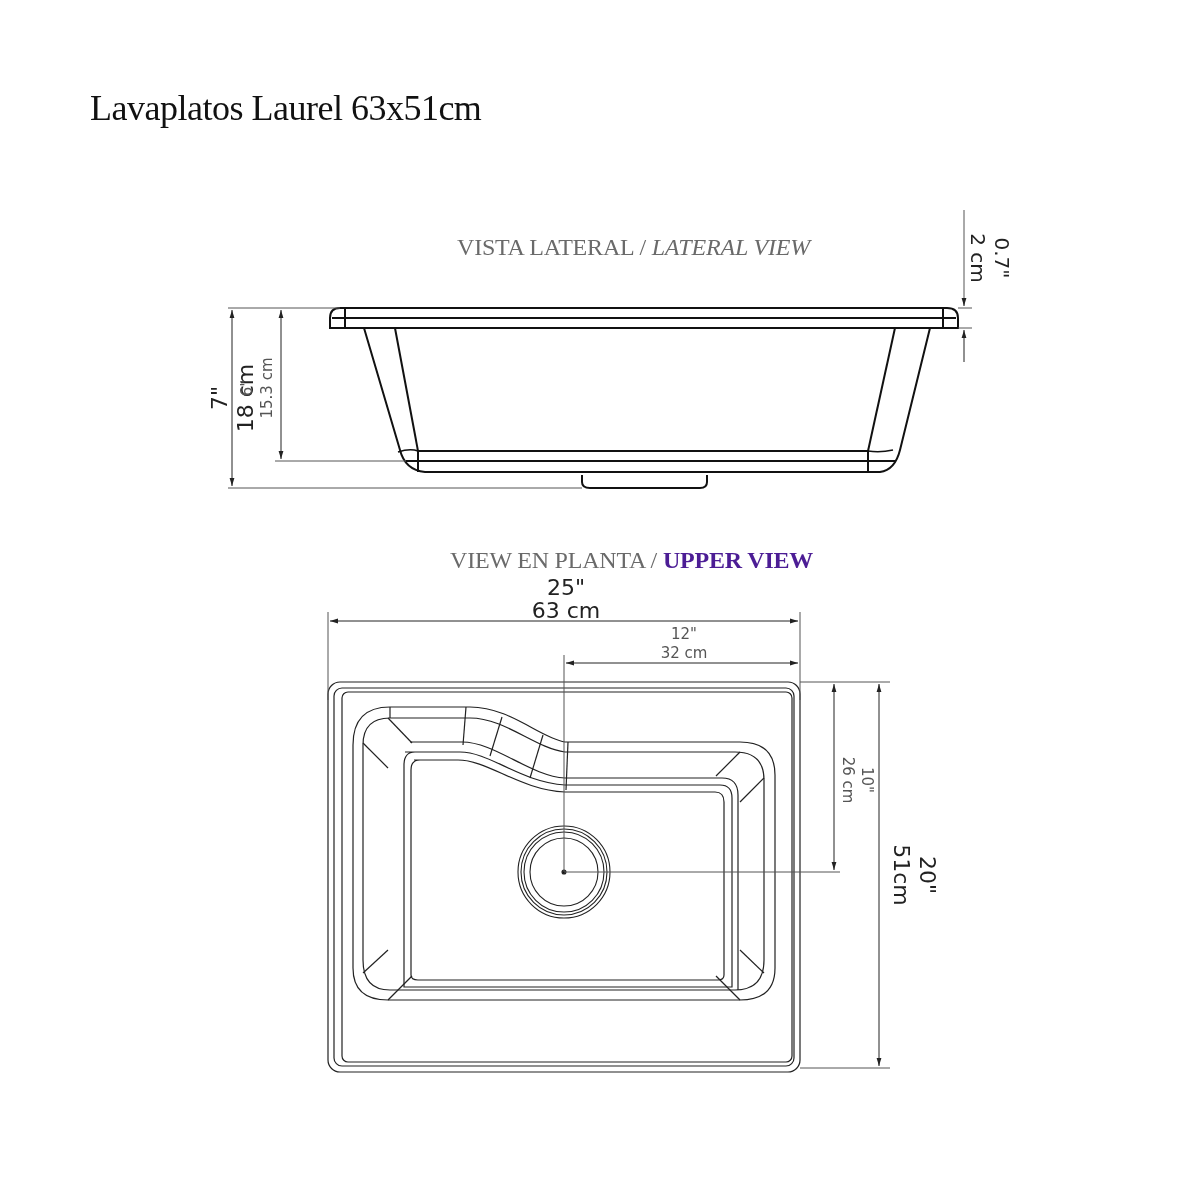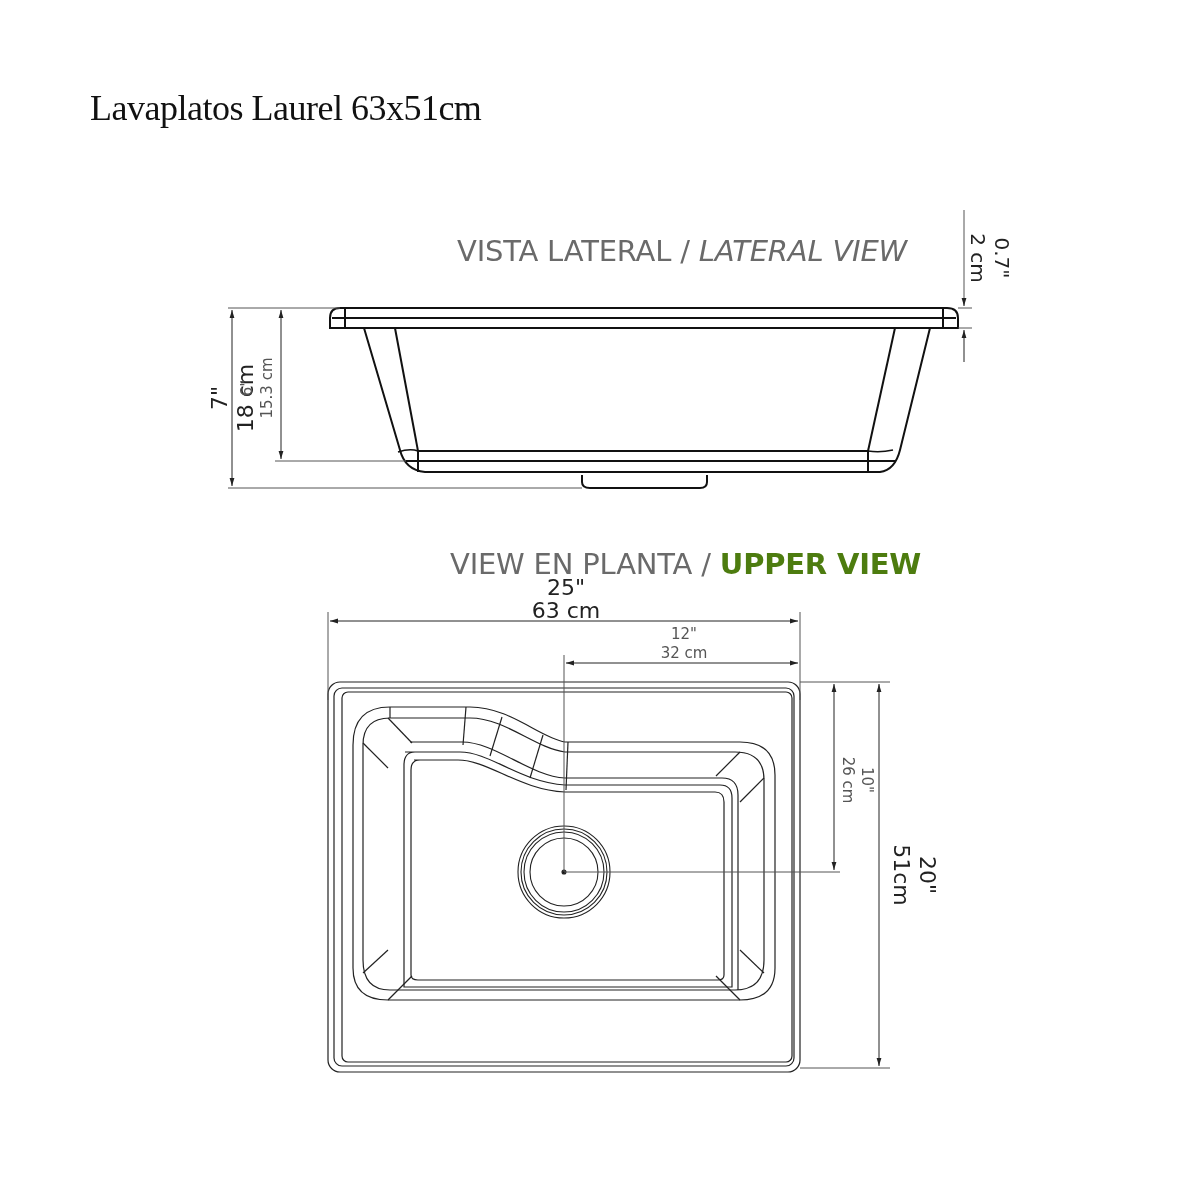--- a/index.html
+++ b/index.html
@@ -1,20 +1,20 @@
 <!DOCTYPE html>
 <html><head>
 <meta charset="utf-8">
 <style>
   html, body { margin: 0; padding: 0; background: #ffffff; }
   body { width: 1200px; height: 1200px; position: relative; overflow: hidden; font-family: "DejaVu Sans", sans-serif; }
   .title { position: absolute; left: 90px; top: 76px; font-size: 36px; color: #111; font-family: Liberation Serif, serif; letter-spacing: -0.5px; margin-top: 11px; }
-  .view-label { position: absolute; font-size: 29px; color: #6a6a6a; white-space: nowrap; letter-spacing: -0.2px; }
+  .view-label { position: absolute; font-size: 24px; color: #6a6a6a; white-space: nowrap; letter-spacing: -0.2px; font-family: Liberation Serif, serif; }
   .view-label .it { font-style: italic; }
-  .view-label .bd { font-weight: bold; color: #4d7c0f; }
+  .view-label .bd { font-weight: bold; color: #4c1d95; }
   svg { position: absolute; left: 0; top: 0; }
   .dimtxt { font-family: "DejaVu Sans", sans-serif; fill: #222; }
   .dimtxt-gray { font-family: "DejaVu Sans", sans-serif; fill: #555; }
 </style>
 </head>
 <body>
 
 <div class="title">Lavaplatos Laurel 63x51cm</div>
 
 <div class="view-label" style="left:457px; top:234px;">

